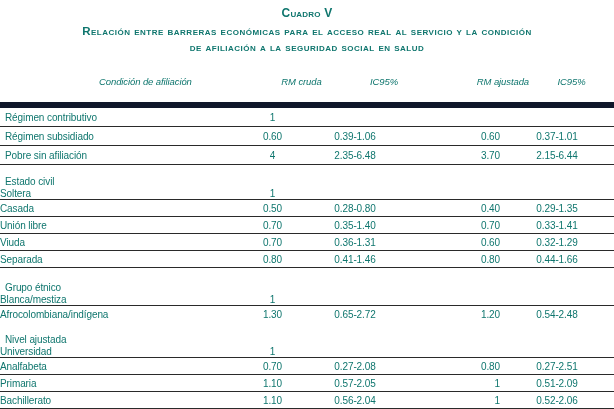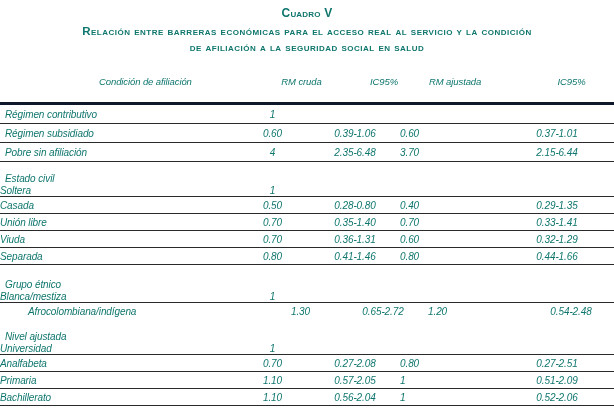--- a/index.html
+++ b/index.html
@@ -16,29 +16,29 @@
     text-align:center; font-weight:bold; font-variant:small-caps;
     font-size:11.5px; line-height:16px; letter-spacing:0.5px; margin-top:3px;
   }
   .hdr-row {
     display:flex; margin-top:19px; height:14px; align-items:center;
     font-style:italic; font-size:9.5px;
   }
   .c-label { flex:0 0 235px; text-align:left; }
   .c2 { flex:0 0 75px;  text-align:center; }
   .c3 { flex:0 0 90px;  text-align:center; }
-  .c4 { flex:0 0 100px; text-align:left; }
+  .c4 { flex:0 0 100px; text-align:right; }
   .c5 { flex:1 1 auto;  text-align:center; }
   .hdr-row .c-label { padding-left:70px;margin-left:29px; }
-  .rows { margin-top:14px; border-top:3px solid #0f172a; font-size:10px;font-style:italic; }
+  .rows { margin-top:14px; border-top:6px solid #0f172a; font-size:10px; }
   .row { display:flex; align-items:center; }
   .r-first { height:19px; border-bottom:1px solid #2a2a2a; }
   .r-item  { height:17px; border-bottom:1px solid #2a2a2a; }
   .r-ref   { height:12px; border-bottom:1px solid #2a2a2a; }
-  .no-rule { border-bottom:none;margin-left:28px; }
+  .no-rule { border-bottom:none; }
   .r-group { height:14px; align-items:flex-end; padding-bottom:1px; }
   .mt9  { margin-top:9px; }
   .mt12 { margin-top:12px; }
   .r-first .c-label, .r-group .c-label { padding-left:5px; }
   .r-item .c-label, .r-ref .c-label { }
 </style>
 </head>
 <body>
 
 <div class="page">

